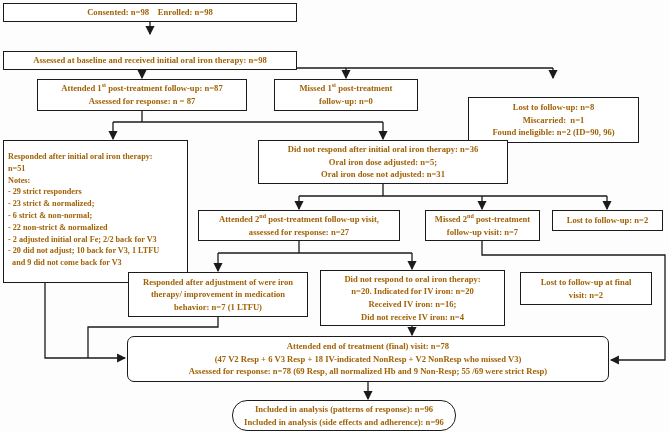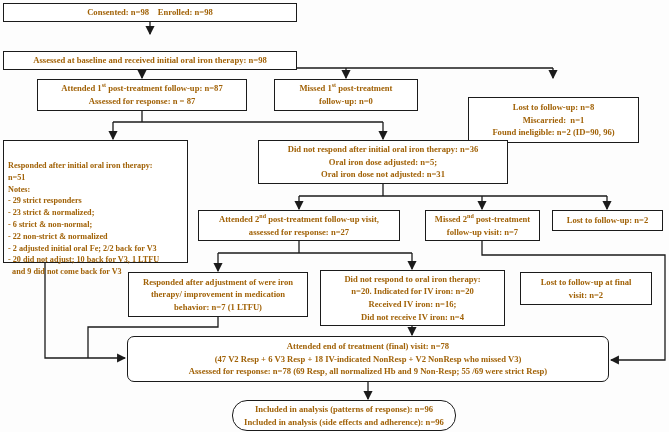--- a/index.html
+++ b/index.html
@@ -26,21 +26,21 @@
   .line{line-height:12.6px;white-space:pre;}
   .notes .line{line-height:11.8px;}
   .notes{font-size:8.2px;}
   sup{font-size:6px;line-height:0;vertical-align:super;}
   
   #n-consented   {left:3px;  top:3px;  width:294px;height:19px;}
   #n-baseline    {left:3px;  top:35px; width:294px;height:19px;margin-top:16px;}
   #n-attended1   {left:37px; top:79px; width:210px;height:32px;}
   #n-missed1     {left:274px;top:79px; width:144px;height:32px;}
   #n-lost8       {left:468px;top:97px; width:171px;height:46px;}
-  #n-responded51 {left:3px;  top:140px;width:185px;height:123px;justify-content:flex-start;padding-top:19px;}
+  #n-responded51 {left:3px;  top:140px;width:185px;height:143px;justify-content:flex-start;padding-top:10px;}
   #n-didnotrespond36{left:258px;top:140px;width:250px;height:44px;}
   #n-attended2   {left:198px;top:210px;width:202px;height:31px;}
   #n-missed2     {left:425px;top:210px;width:115px;height:31px;}
   #n-lost2       {left:552px;top:210px;width:111px;height:21px;}
   #n-respadj7    {left:128px;top:272px;width:180px;height:45px;}
   #n-nonresp20   {left:320px;top:270px;width:185px;height:56px;}
   #n-lostfinal2  {left:510px;top:272px;width:132px;height:33px;margin-left:10px;}
   #n-endtreat78  {left:127px;top:336px;width:482px;height:46px;border-radius:7px;}
   #n-included96  {left:232px;top:400px;width:224px;height:31px;border-radius:15px;}
 </style>

